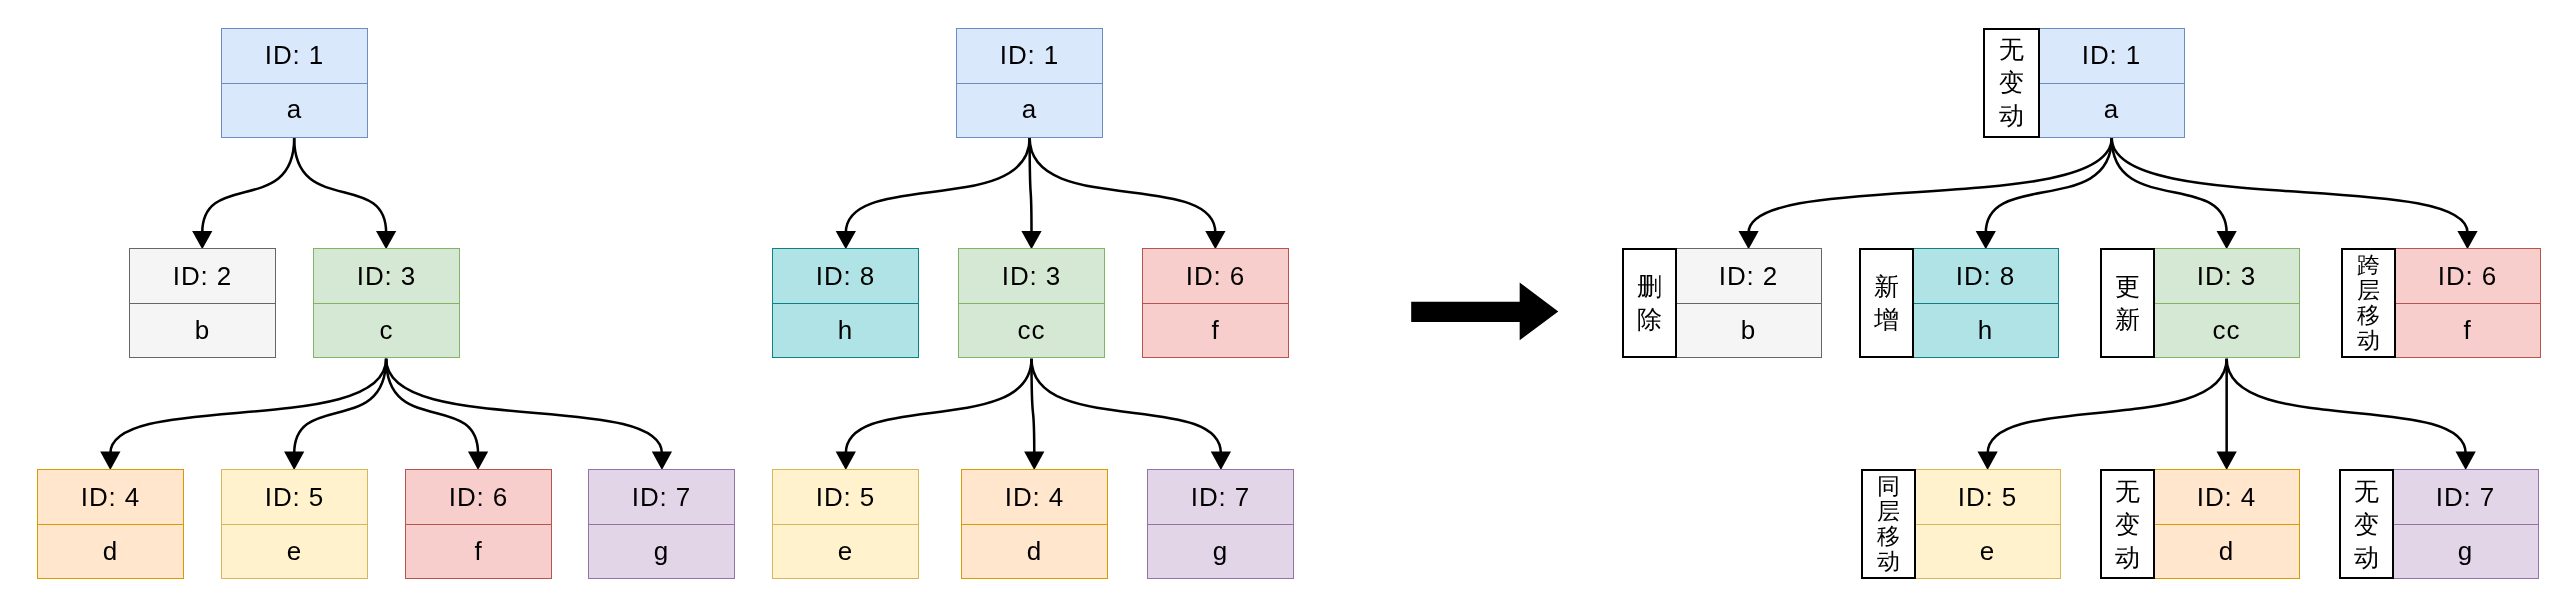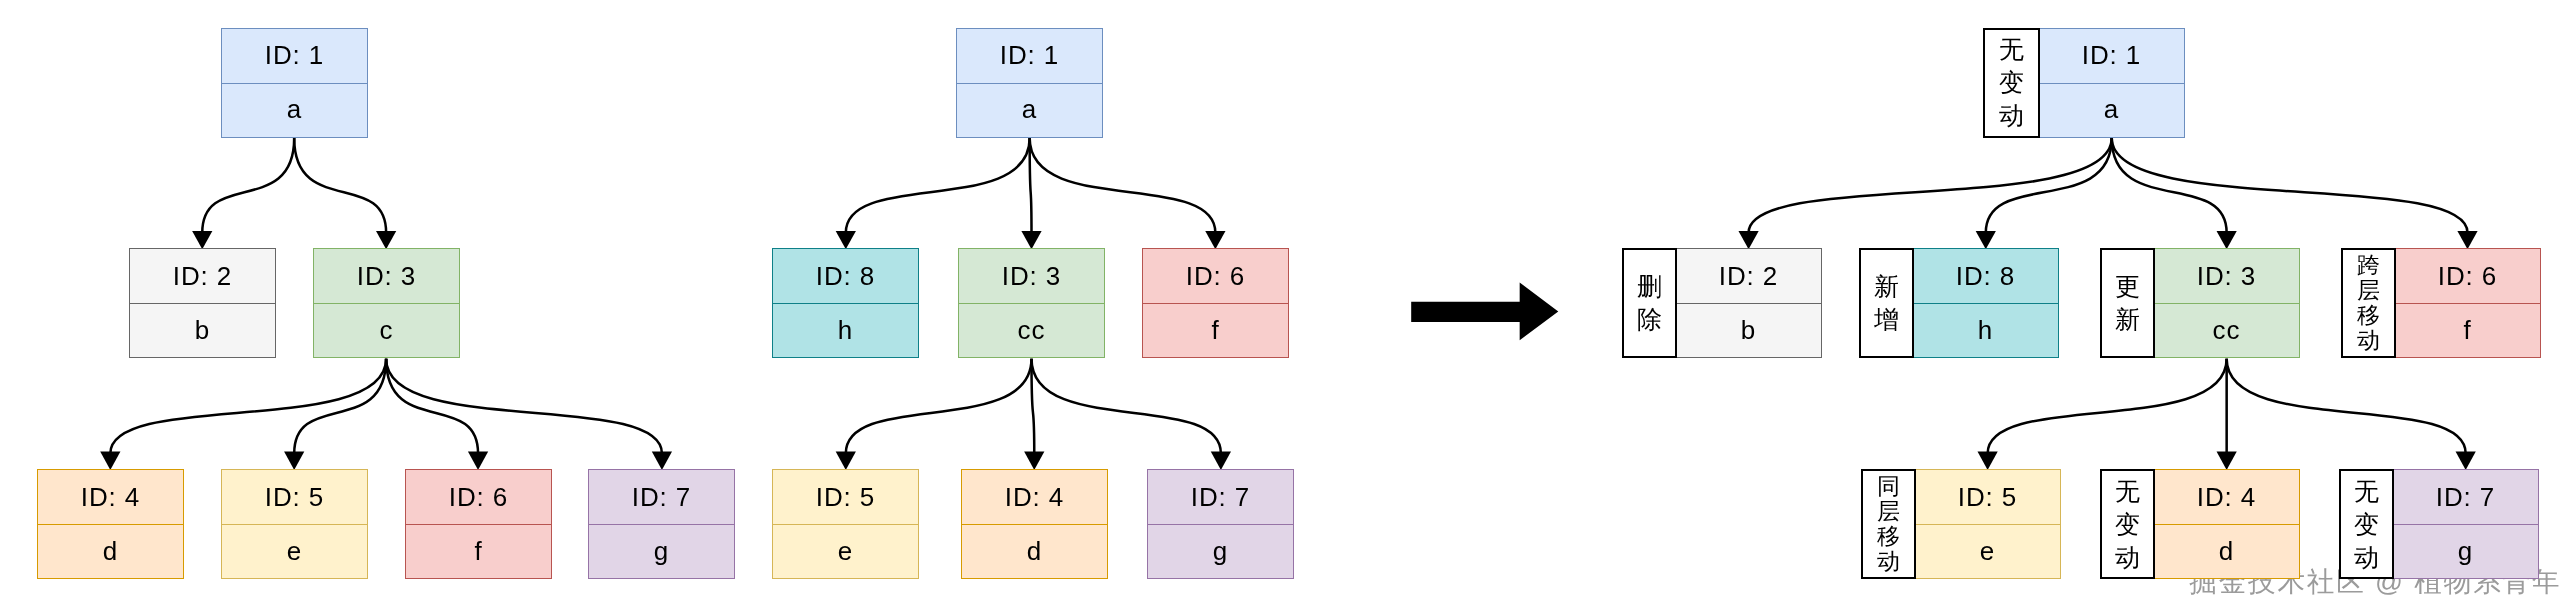--- a/index.html
+++ b/index.html
@@ -60,21 +60,20 @@
       <path d="M 2297 150 C 2297 236, 2684 184, 2684 253" fill="none" stroke="#000000" stroke-width="2.75"></path>
       <path d="M 2673 251 L 2695 251 L 2684 271 Z" fill="#000000"></path>
       <path d="M 2422 390 C 2422 476, 2162 424, 2162 493" fill="none" stroke="#000000" stroke-width="2.75"></path>
       <path d="M 2151 491 L 2173 491 L 2162 511 Z" fill="#000000"></path>
       <path d="M 2422 390 C 2422 476, 2422 424, 2422 493" fill="none" stroke="#000000" stroke-width="2.75"></path>
       <path d="M 2411 491 L 2433 491 L 2422 511 Z" fill="#000000"></path>
       <path d="M 2422 390 C 2422 476, 2682 424, 2682 493" fill="none" stroke="#000000" stroke-width="2.75"></path>
       <path d="M 2671 491 L 2693 491 L 2682 511 Z" fill="#000000"></path>
       <path d="M 1535 328 L 1653 328 L 1653 307 L 1695 338.5 L 1653 370 L 1653 350 L 1535 350 Z" fill="#000000"></path>
     </svg>
-  <div id="watermark">掘金技术社区 @ 植物系青年</div>
 <div>
       <div class="node" style="left: 221px; top: 27.6px; width: 147px; height: 110px; background: rgb(218, 232, 252); border-color: rgb(108, 142, 191);">
         <div class="row id-row">ID: 1</div>
         <div class="divider" style="border-top-color: rgb(108, 142, 191);"></div>
         <div class="row name-row">a</div>
       </div>
       <div class="node" style="left: 129px; top: 248px; width: 147px; height: 110px; background: rgb(245, 245, 245); border-color: rgb(102, 102, 102);">
         <div class="row id-row">ID: 2</div>
         <div class="divider" style="border-top-color: rgb(102, 102, 102);"></div>
         <div class="row name-row">b</div>

